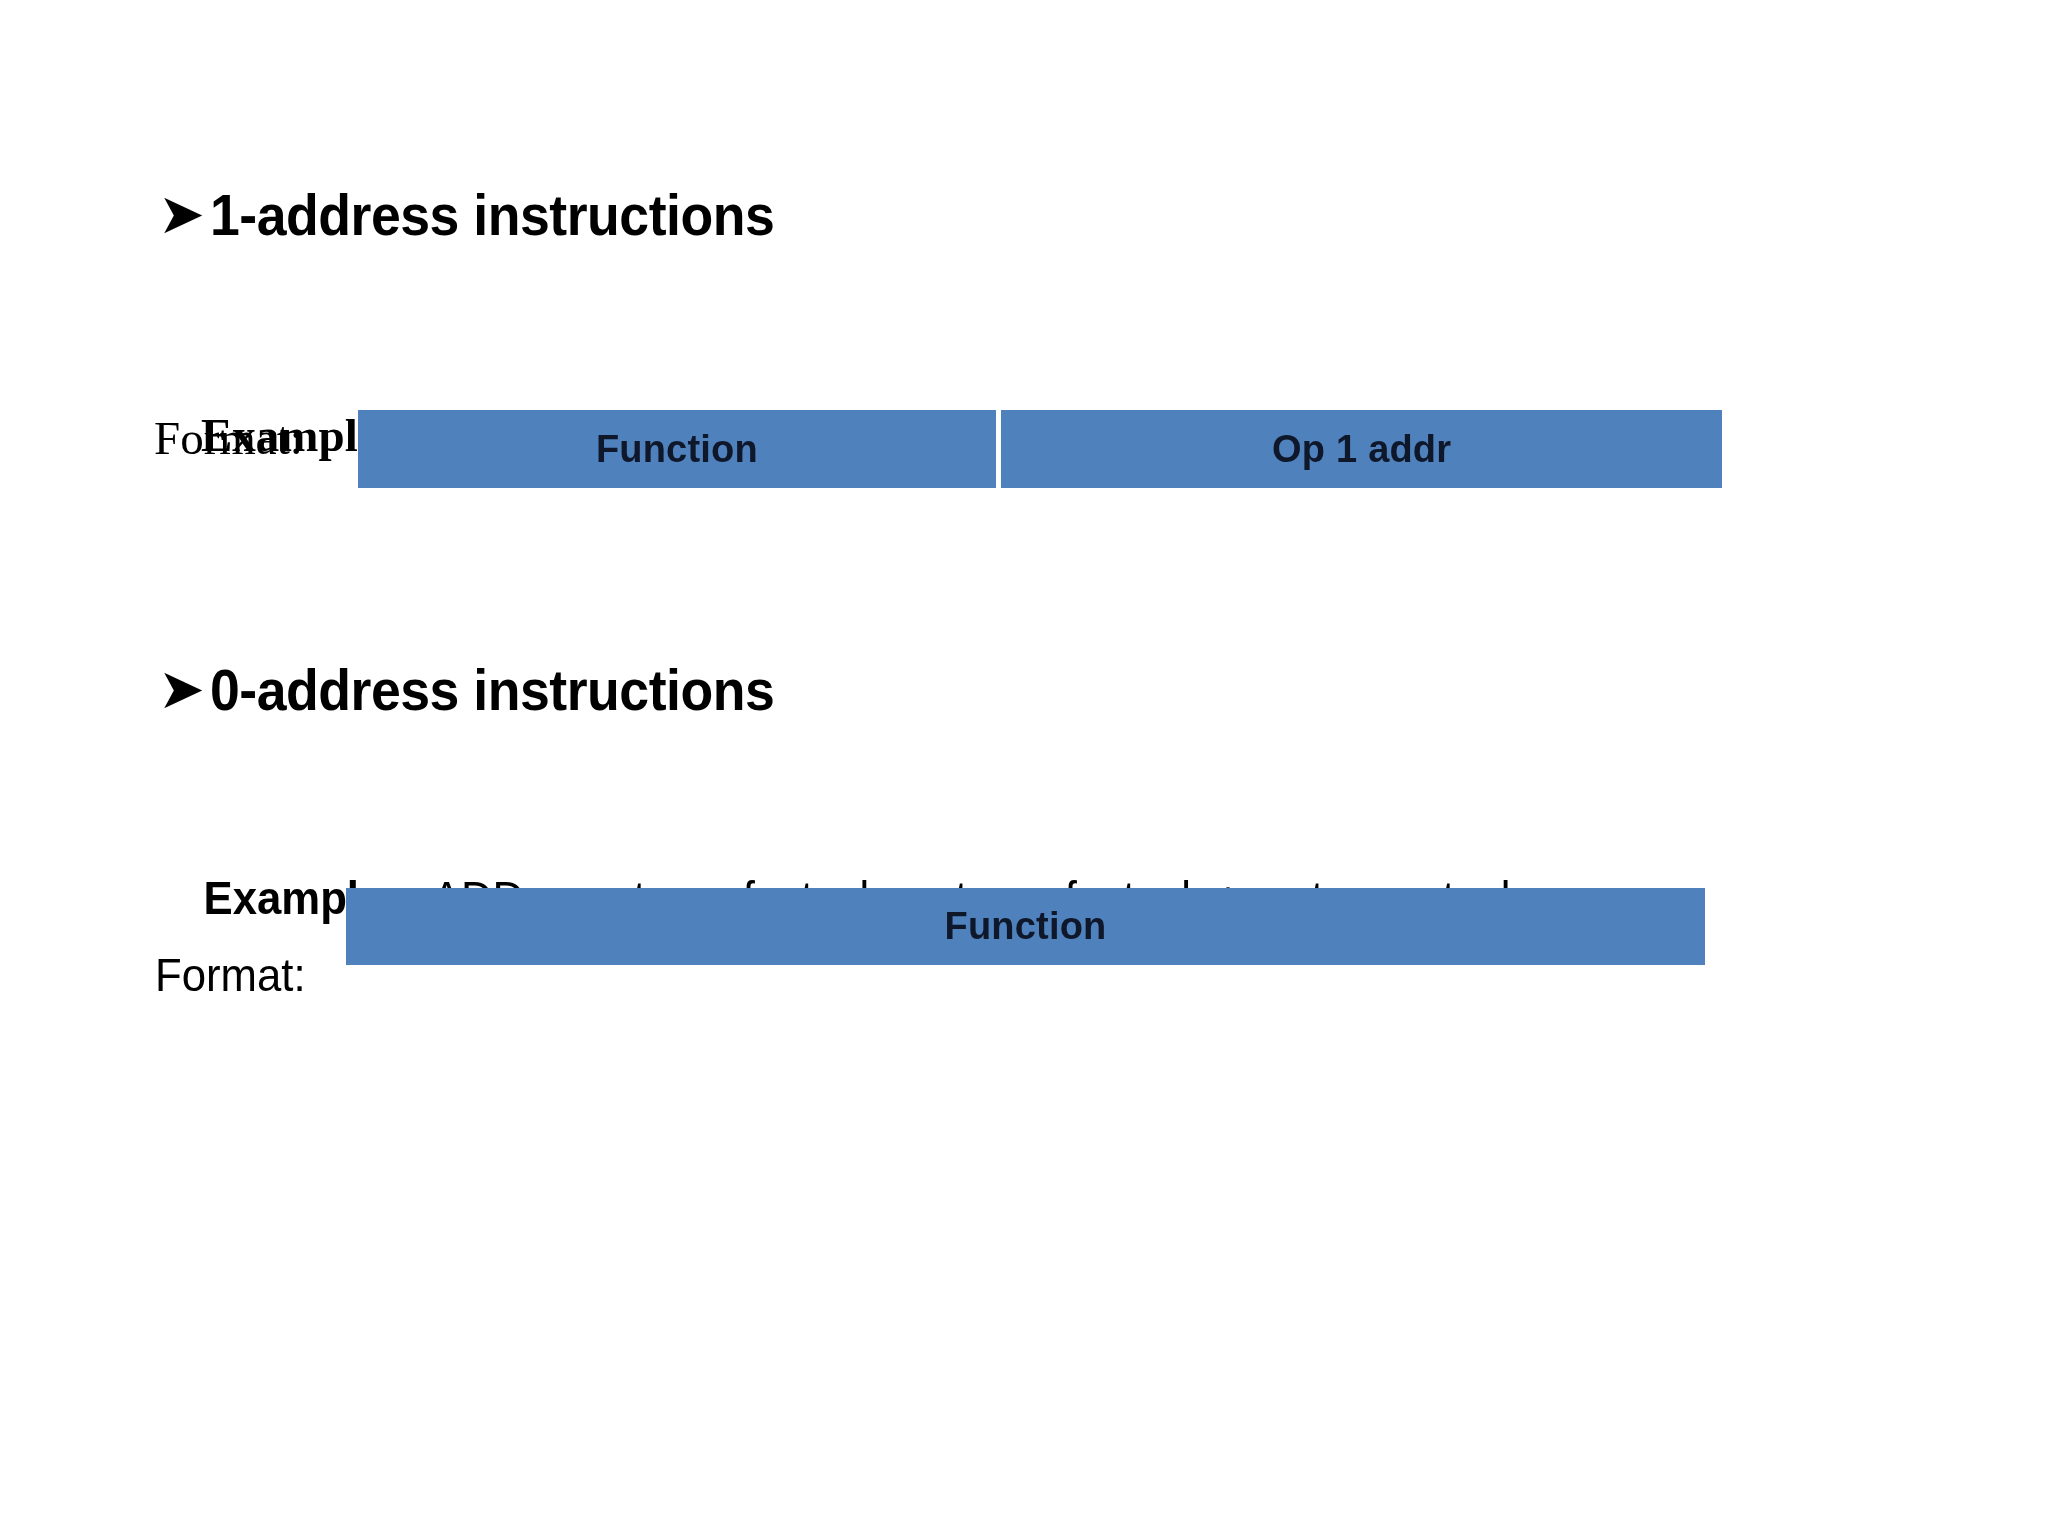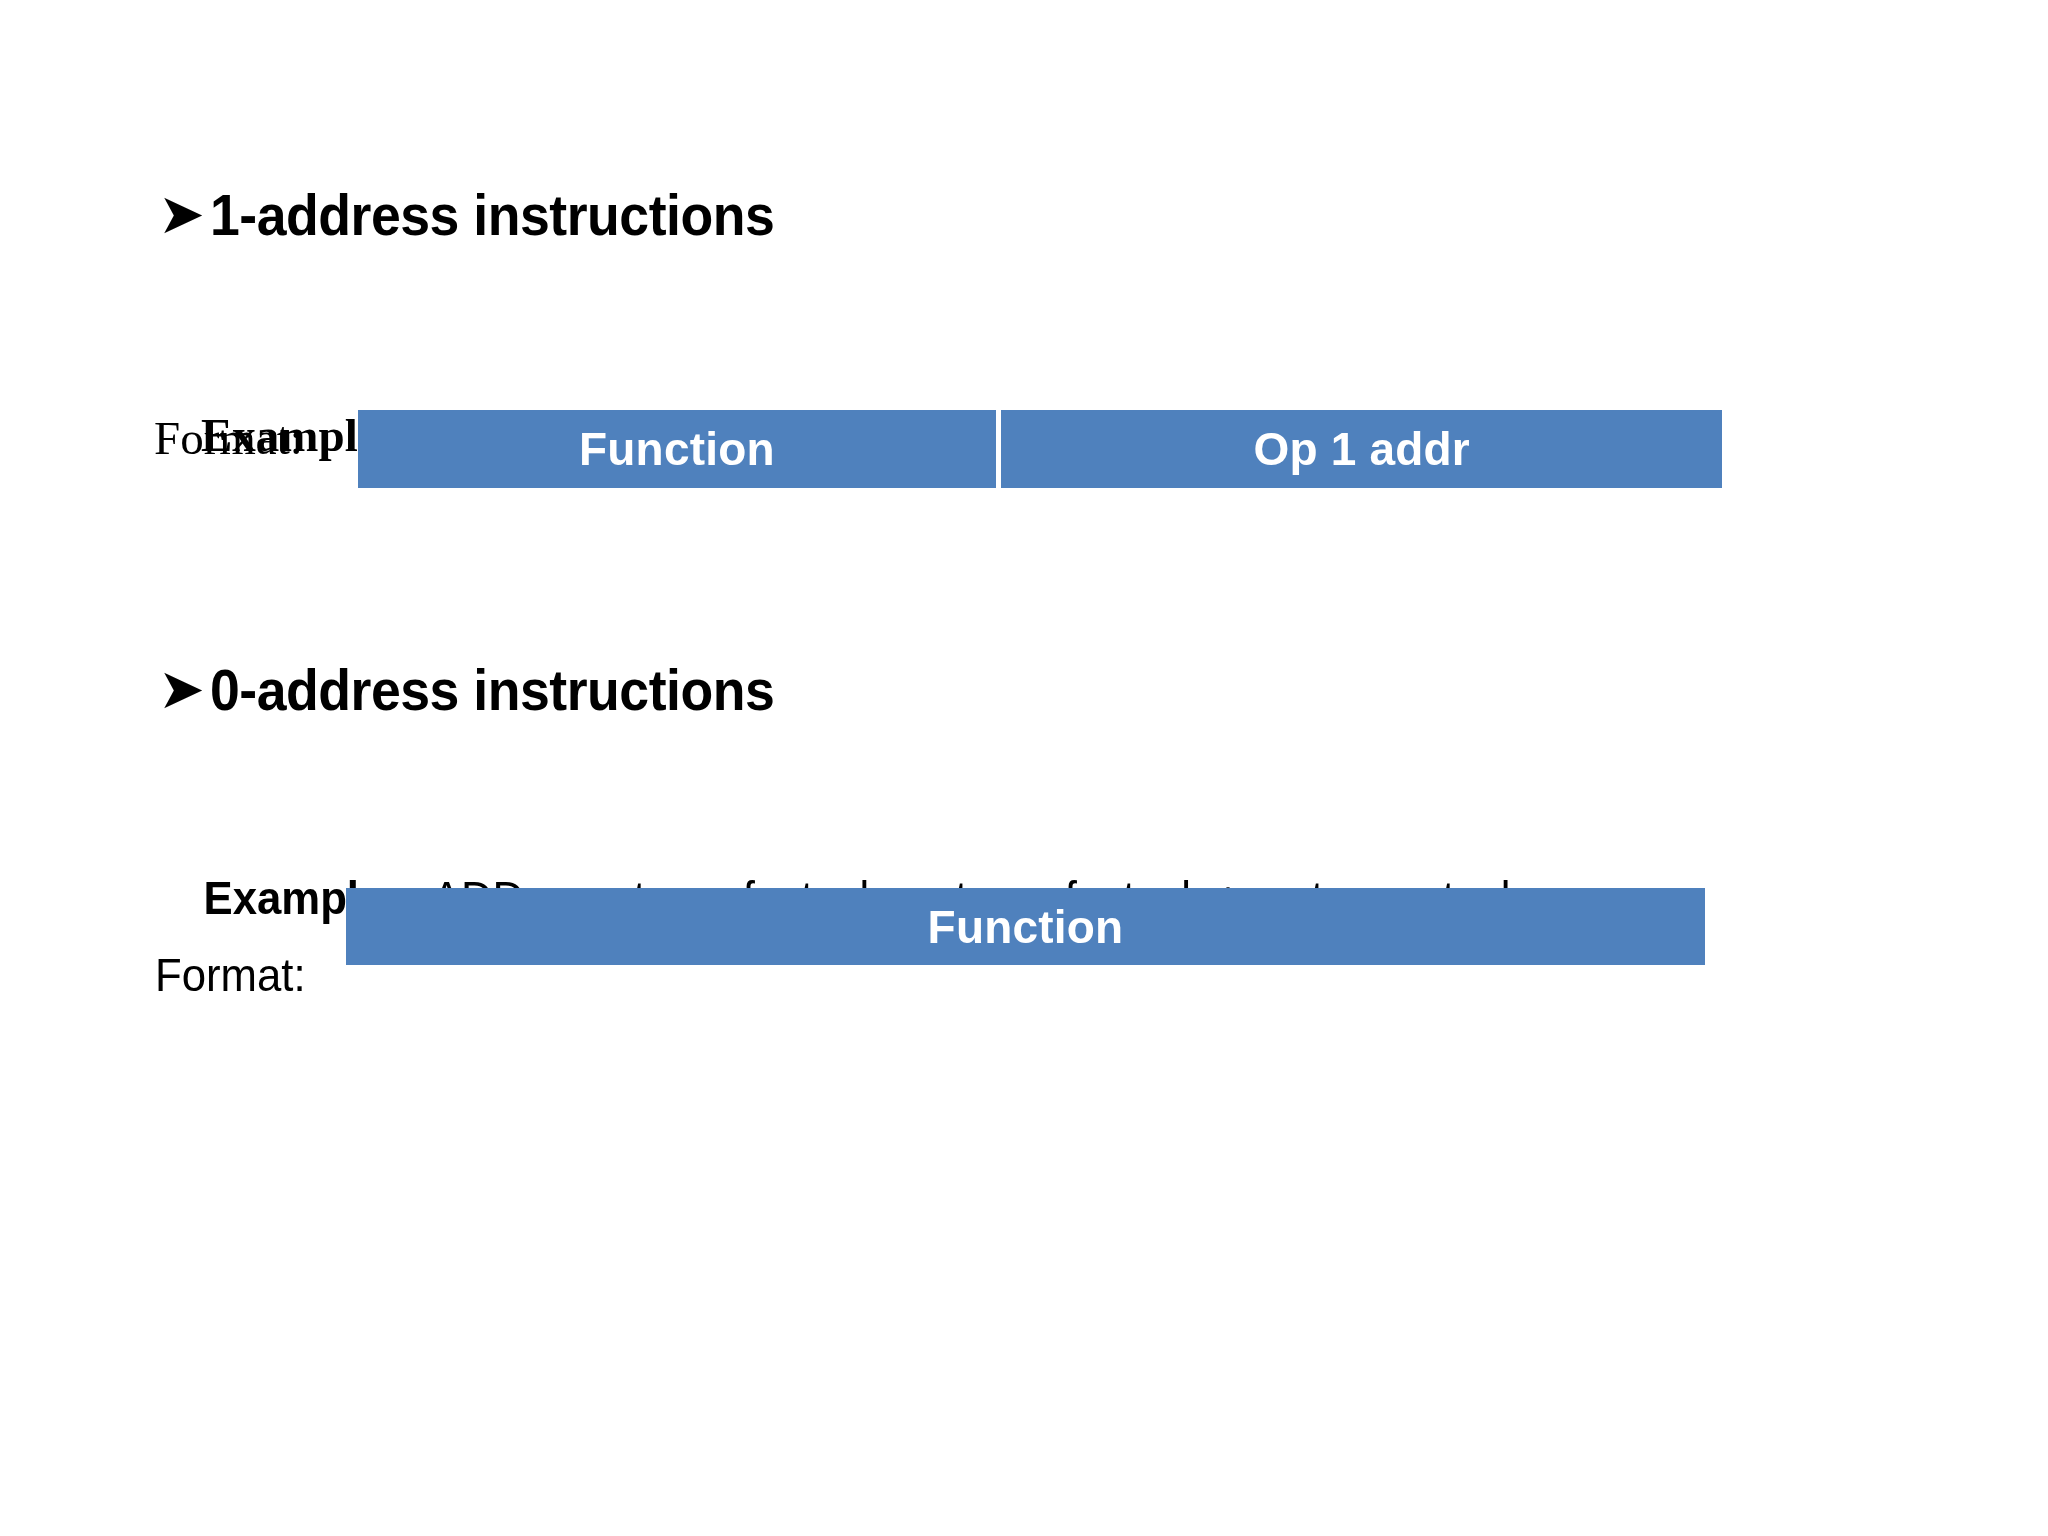--- a/index.html
+++ b/index.html
@@ -87,24 +87,24 @@
   .format-bar {
     position: absolute;
     display: flex;
     background: transparent;
   }
   .bar-cell {
     background: #4f81bd;
     display: flex;
     align-items: center;
     justify-content: center;
-    color: #ffffff;
+    color: #0f172a;
     font-family: "Liberation Sans", sans-serif;
     font-weight: bold;
-    font-size: 46px;
+    font-size: 38px;
     letter-spacing: 0.2px;
     box-sizing: border-box;
   }
   .bar-gap { width: 6px; background: #ffffff; }
 
   #format-bar-1 {
     left: 358px;
     top: 410px;
     width: 1364px;
     height: 78px;

